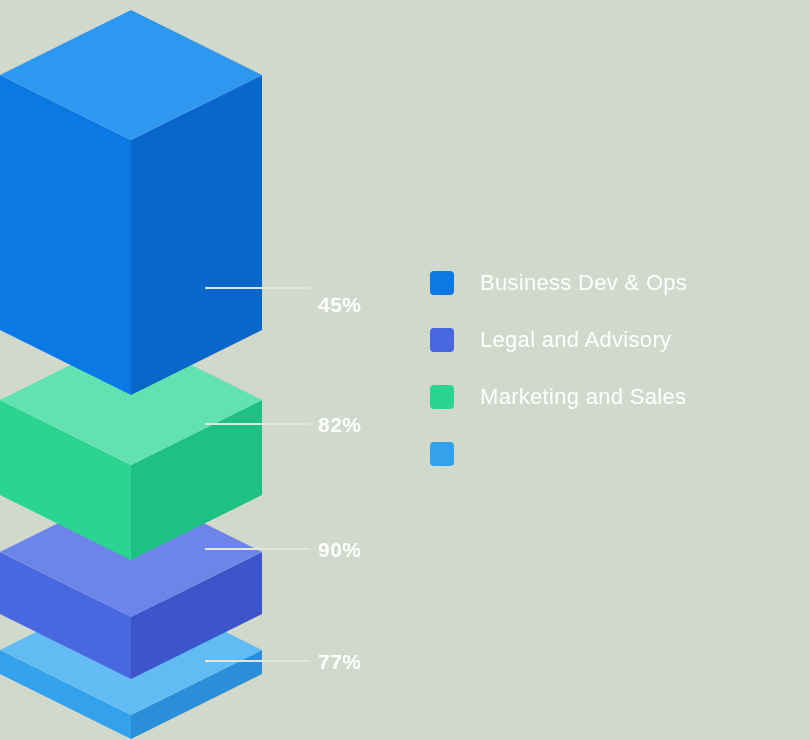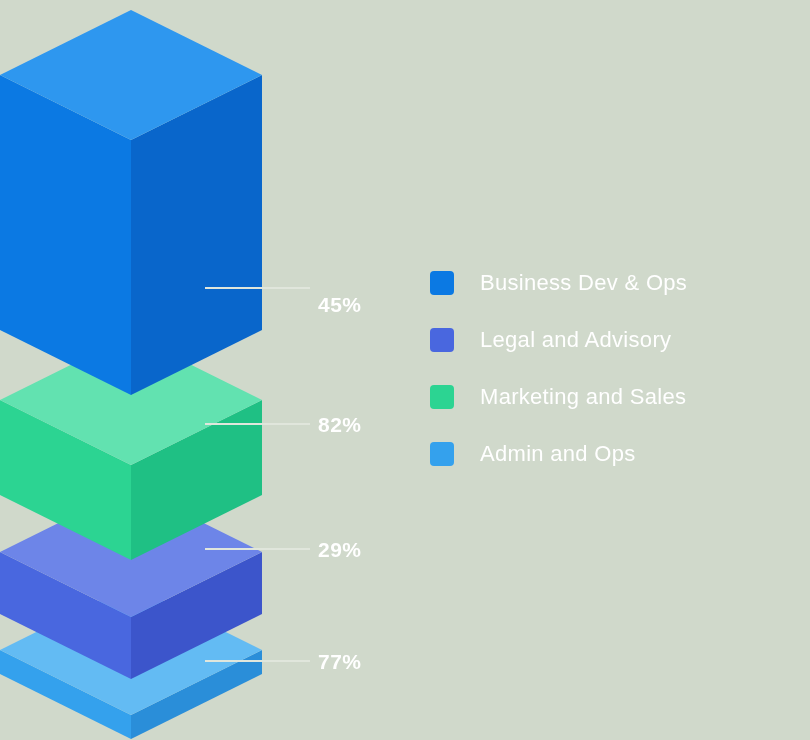--- a/index.html
+++ b/index.html
@@ -43,35 +43,34 @@
       <polygon points="131,140 262,75 262,330 131,395" fill="#0966cb"></polygon>
       <polygon points="131,10 262,75 131,140 0,75" fill="#2e97ef"></polygon>
       <line x1="205" y1="288" x2="310" y2="288" stroke="#e0e6dc" stroke-width="2"></line>
       <line x1="205" y1="424" x2="310" y2="424" stroke="#e0e6dc" stroke-width="2"></line>
       <line x1="205" y1="549" x2="310" y2="549" stroke="#e0e6dc" stroke-width="2"></line>
       <line x1="205" y1="661" x2="310" y2="661" stroke="#e0e6dc" stroke-width="2"></line>
     </svg>
 
   <div class="pct" style="left:318px;top:281px;margin-top:12px;">45%</div>
   <div class="pct" style="left:318px;top:413px;">82%</div>
-  <div class="pct" style="left:318px;top:538px;">29%</div>
+  <div class="pct" style="left:318px;top:538px;">90%</div>
   <div class="pct" style="left:318px;top:650px;">77%</div>
 
   <div class="legend">
     <div class="legend-item">
       <span class="swatch" style="background: rgb(11, 121, 227);"></span>
       <span class="legend-label">Business Dev &amp; Ops</span>
     </div>
     <div class="legend-item">
       <span class="swatch" style="background: rgb(73, 103, 223);"></span>
       <span class="legend-label">Legal and Advisory</span>
     </div>
     <div class="legend-item">
       <span class="swatch" style="background: rgb(44, 212, 146);"></span>
       <span class="legend-label">Marketing and Sales</span>
     </div>
     <div class="legend-item">
       <span class="swatch" style="background: rgb(52, 161, 237);"></span>
-      <span class="legend-label">Admin and Ops</span>
     </div>
   </div>
 
 </div>
 
 </body></html>

